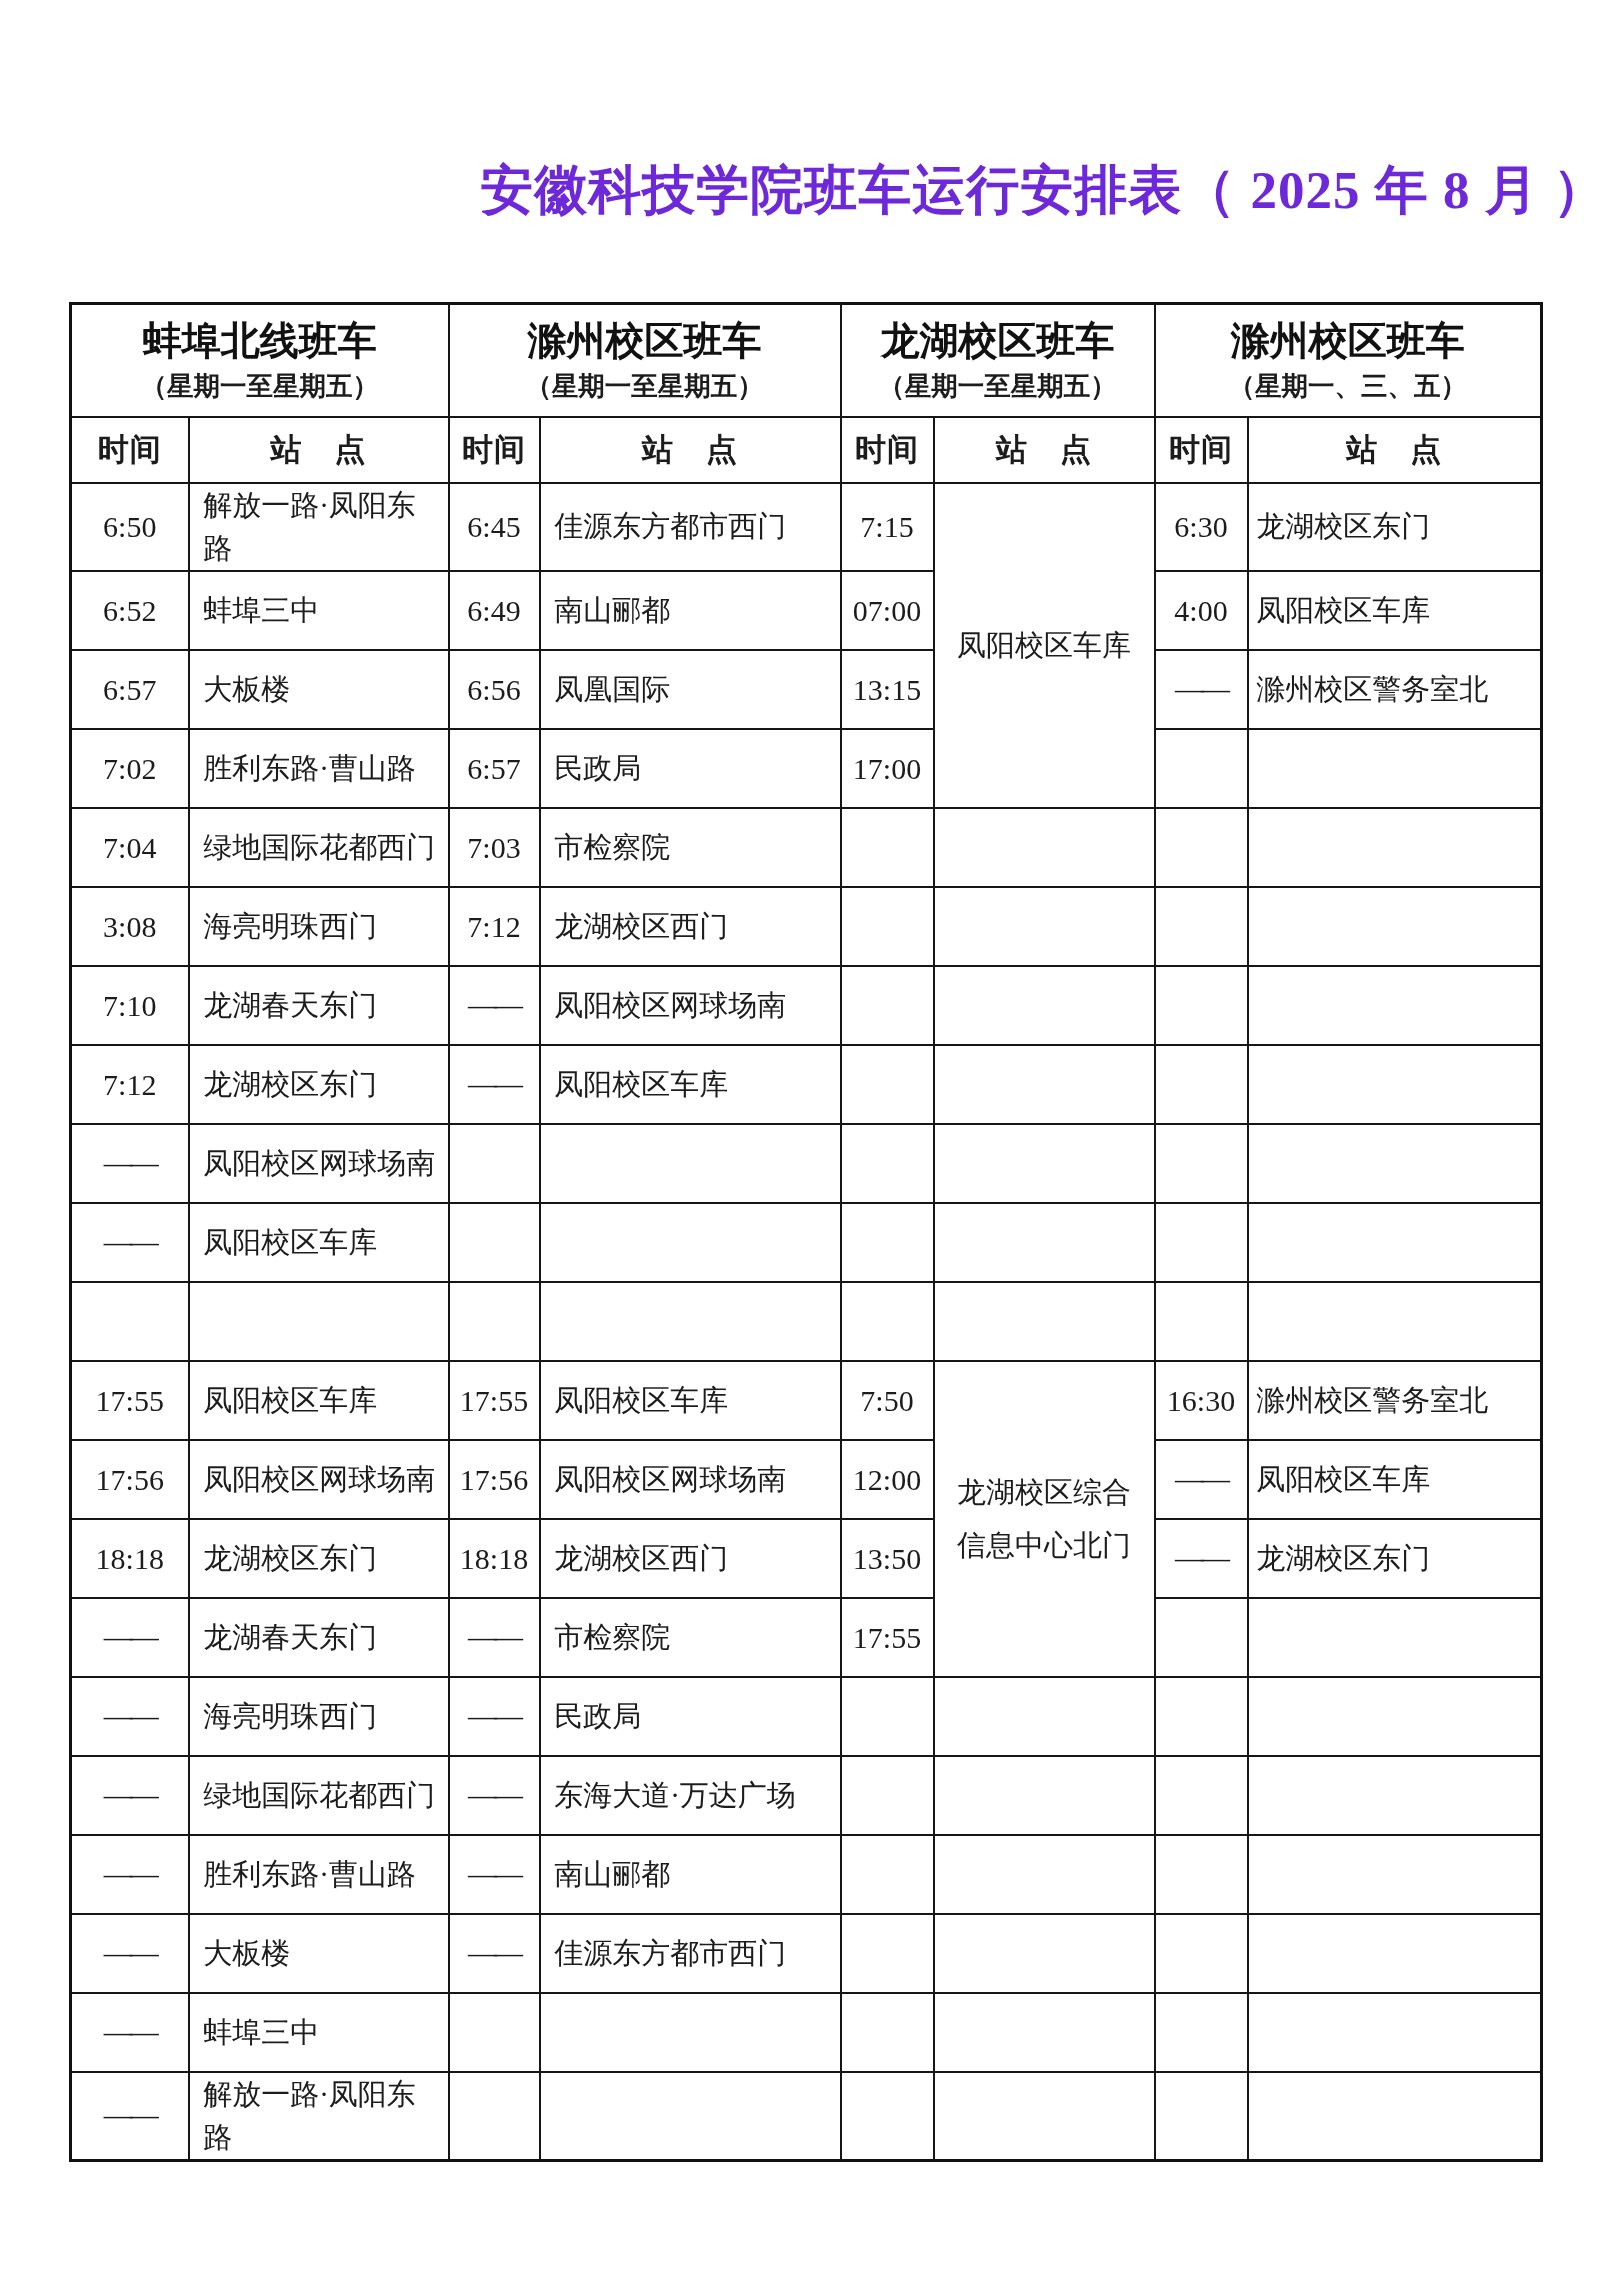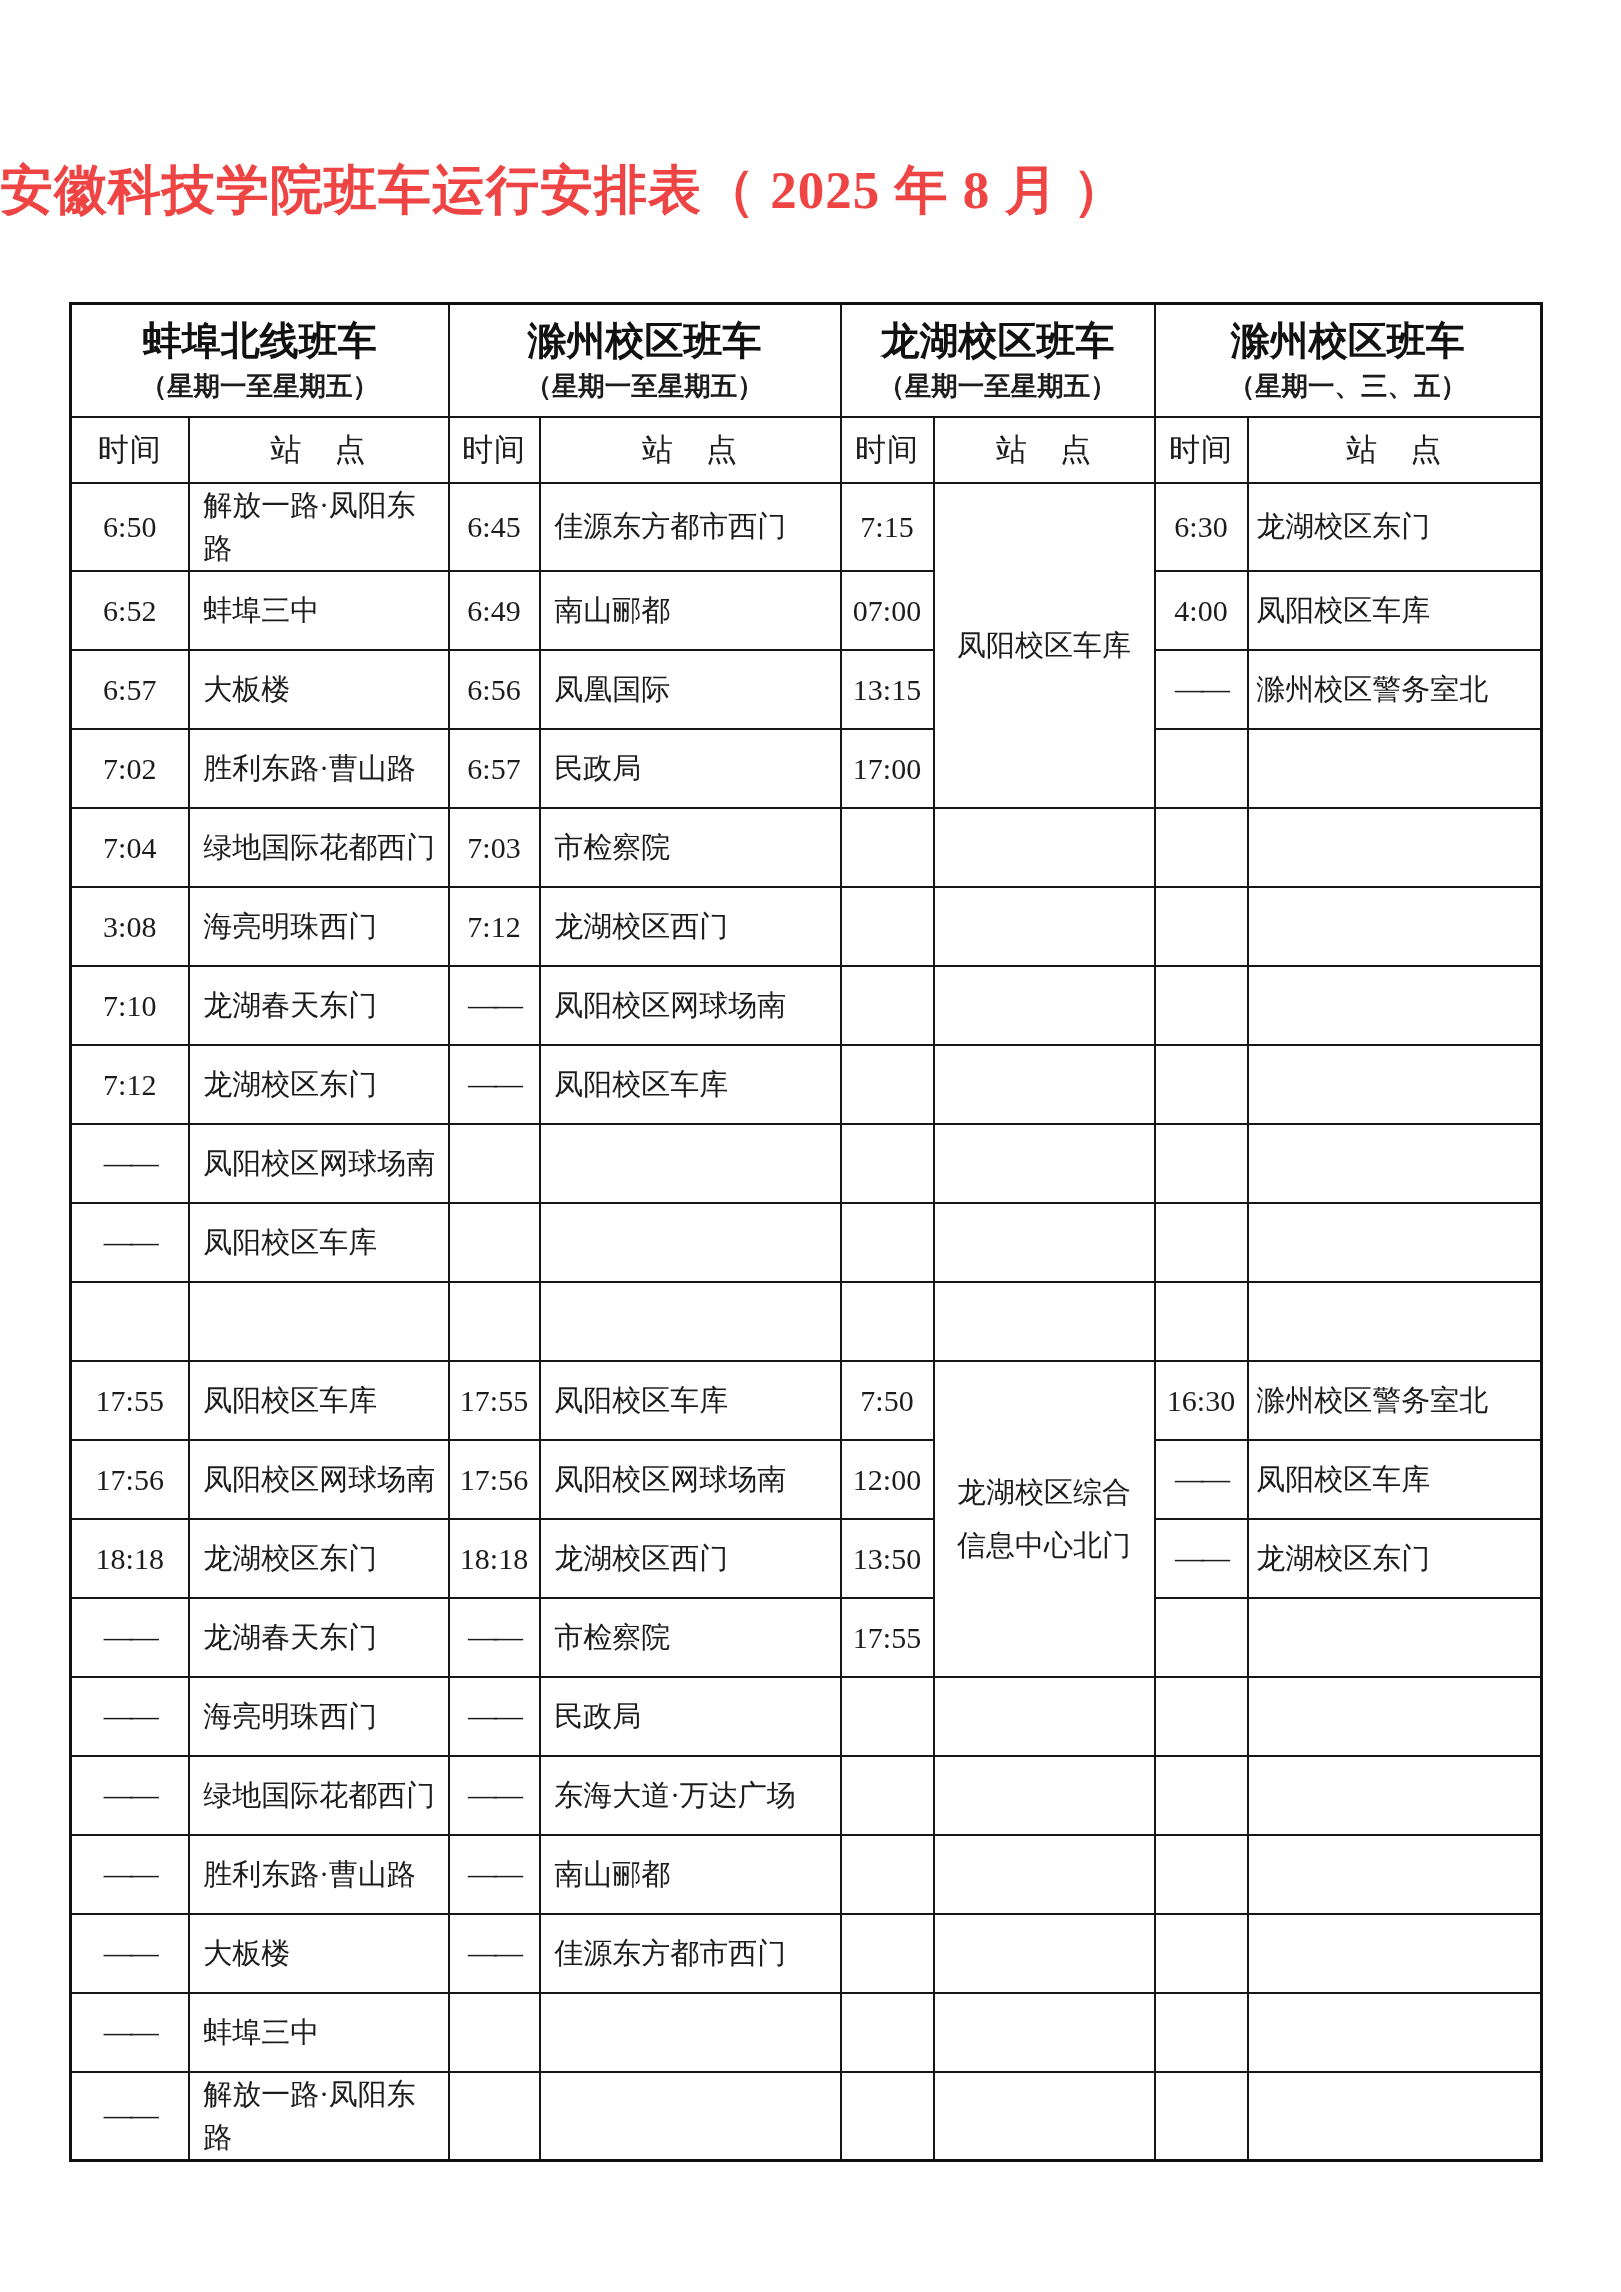--- a/index.html
+++ b/index.html
@@ -8,45 +8,45 @@
     width:1621px;height:2293px;
     background:#ffffff;
     font-family:"Liberation Serif","DejaVu Serif",serif;
     color:#161616;
   }
   .doc-title{
     position:absolute;
     top:155px;left:0;
     width:1607px;
     margin:0;
-    text-align:left;
+    text-align:right;
     font-size:53px;
     font-weight:700;
     letter-spacing:1px;
-    color:#ef4444;
+    color:#6d28d9;
   }
   table.schedule{
     position:absolute;
     left:69px;top:302px;
     width:1470px;
     border-collapse:collapse;
     table-layout:fixed;
     border:3.9px solid #111;
   }
   table.schedule th, table.schedule td{
     border:2.9px solid #161616;
     overflow:hidden;
   }
   thead tr.route-row{height:113px;margin-left:20px;}
   th.route-header{vertical-align:middle;text-align:center;padding:0;}
   .line-name{font-size:39px;font-weight:700;line-height:45px;color:#111;}
   .line-days{font-size:26.5px;font-weight:700;line-height:31px;margin-top:7.8px;color:#1c1c1c;}
   thead tr.sub-row{height:66px;}
   th.sub-header{
-    font-size:31px;font-weight:400;
+    font-size:31px;font-weight:700;
     text-align:center;vertical-align:middle;
     letter-spacing:1px;color:#1c1c1c;margin-left:36px;
   }
   tbody tr{height:79px;}
   tbody td{
     vertical-align:middle;
     line-height:43px;
     color:#1c1c1c;
     padding:0;
   }

